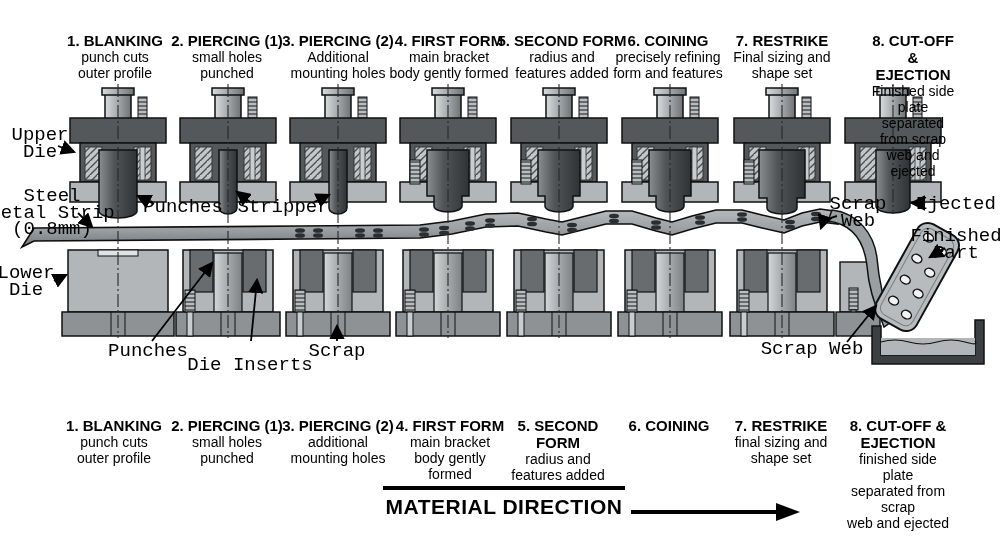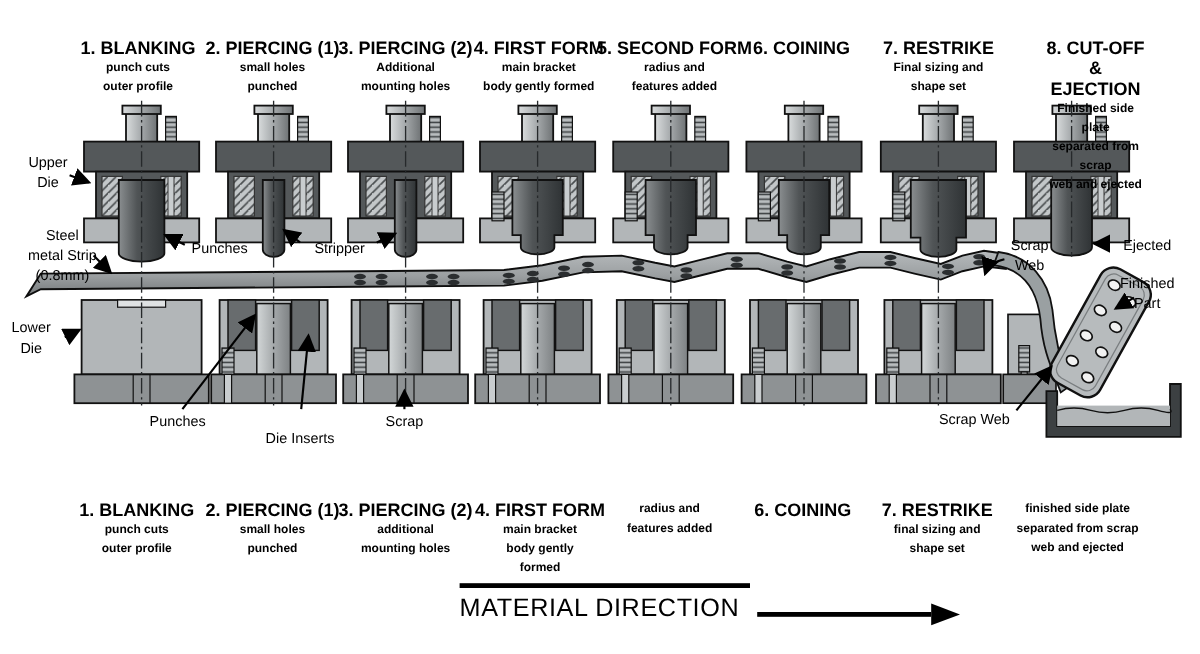--- a/index.html
+++ b/index.html
@@ -1,25 +1,25 @@
 <!DOCTYPE html>
 <html><head>
 <meta charset="utf-8">
 <style>
   html,body{margin:0;padding:0;background:#fff;}
   .canvas{position:relative;width:1000px;height:545px;background:#fff;
           font-family:"Liberation Sans",sans-serif;color:#000;overflow:hidden;}
   svg.diagram{position:absolute;left:0;top:0;}
   .st-label{position:absolute;transform:translateX(-50%);text-align:center;white-space:pre-line;}
   .st-title{font-weight:bold;font-size:15px;line-height:17px;}
-  .st-desc{font-size:10px;line-height:16px;font-weight:bold;}
+  .st-desc{font-size:14px;line-height:16px;}
   .callout{position:absolute;transform:translateX(-50%);text-align:center;
-           white-space:pre-line;font-size:12px;line-height:16.5px;}
+           white-space:pre-line;font-size:19px;line-height:16.5px;font-family:Liberation Mono, monospace;}
   .matdir-text{position:absolute;left:383px;top:486px;width:242px;border-top:4px solid #000;
-               padding-top:5px;font-weight:normal;font-size:21px;text-align:left;letter-spacing:.5px;}
+               padding-top:5px;font-weight:bold;font-size:21px;text-align:center;letter-spacing:.5px;}
   .matdir-arrow{position:absolute;left:631px;top:503px;display:flex;align-items:center;}
   .matdir-shaft{width:145px;height:4px;background:#000;}
   .matdir-head{width:0;height:0;border-left:24px solid #000;border-top:9px solid transparent;border-bottom:9px solid transparent;}
 </style>
 </head>
 <body>
 
 <div class="canvas">
 
 <svg class="diagram" width="1000" height="545" viewBox="0 0 1000 545">
@@ -231,21 +231,22 @@
 <div class="st-label" style="left:338px;top:14px">
   <div class="st-title">3. PIERCING (2)</div><div class="st-desc">Additional
 mounting holes</div></div>
 <div class="st-label" style="left:449px;top:14px">
   <div class="st-title">4. FIRST FORM</div><div class="st-desc">main bracket
 body gently formed</div></div>
 <div class="st-label" style="left:562px;top:14px">
   <div class="st-title">5. SECOND FORM</div><div class="st-desc">radius and
 features added</div></div>
 <div class="st-label" style="left:668px;top:14px">
-  <div class="st-title">6. COINING</div></div>
+  <div class="st-title">6. COINING</div><div class="st-desc">precisely refining
+form and features</div></div>
 <div class="st-label" style="left:782px;top:14px">
   <div class="st-title">7. RESTRIKE</div><div class="st-desc">Final sizing and
 shape set</div></div>
 <div class="st-label" style="left:913px;top:14px">
   <div class="st-title">8. CUT-OFF &amp; EJECTION</div><div class="st-desc">Finished side plate
 separated from scrap
 web and ejected</div></div>
 
 <div class="st-label" style="left:114px;top:399px">
   <div class="st-title">1. BLANKING</div><div class="st-desc">punch cuts
@@ -254,29 +255,31 @@
   <div class="st-title">2. PIERCING (1)</div><div class="st-desc">small holes
 punched</div></div>
 <div class="st-label" style="left:338px;top:399px">
   <div class="st-title">3. PIERCING (2)</div><div class="st-desc">additional
 mounting holes</div></div>
 <div class="st-label" style="left:450px;top:399px">
   <div class="st-title">4. FIRST FORM</div><div class="st-desc">main bracket
 body gently
 formed</div></div>
 <div class="st-label" style="left:558px;top:399px">
-  <div class="st-desc">radius and
+  <div class="st-title">5. SECOND
+FORM</div><div class="st-desc">radius and
 features added</div></div>
 <div class="st-label" style="left:669px;top:399px">
   <div class="st-title">6. COINING</div></div>
 <div class="st-label" style="left:781px;top:399px">
   <div class="st-title">7. RESTRIKE</div><div class="st-desc">final sizing and
 shape set</div></div>
 <div class="st-label" style="left:898px;top:399px">
-  <div class="st-desc">finished side plate
+  <div class="st-title">8. CUT-OFF &amp;
+EJECTION</div><div class="st-desc">finished side plate
 separated from scrap
 web and ejected</div></div>
 
 <div class="callout" style="left:40px;top:127px">Upper
 Die</div>
 <div class="callout" style="left:52px;top:188px">Steel
 metal Strip
 (0.8mm)</div>
 <div class="callout" style="left:26px;top:265px">Lower
 Die</div>

